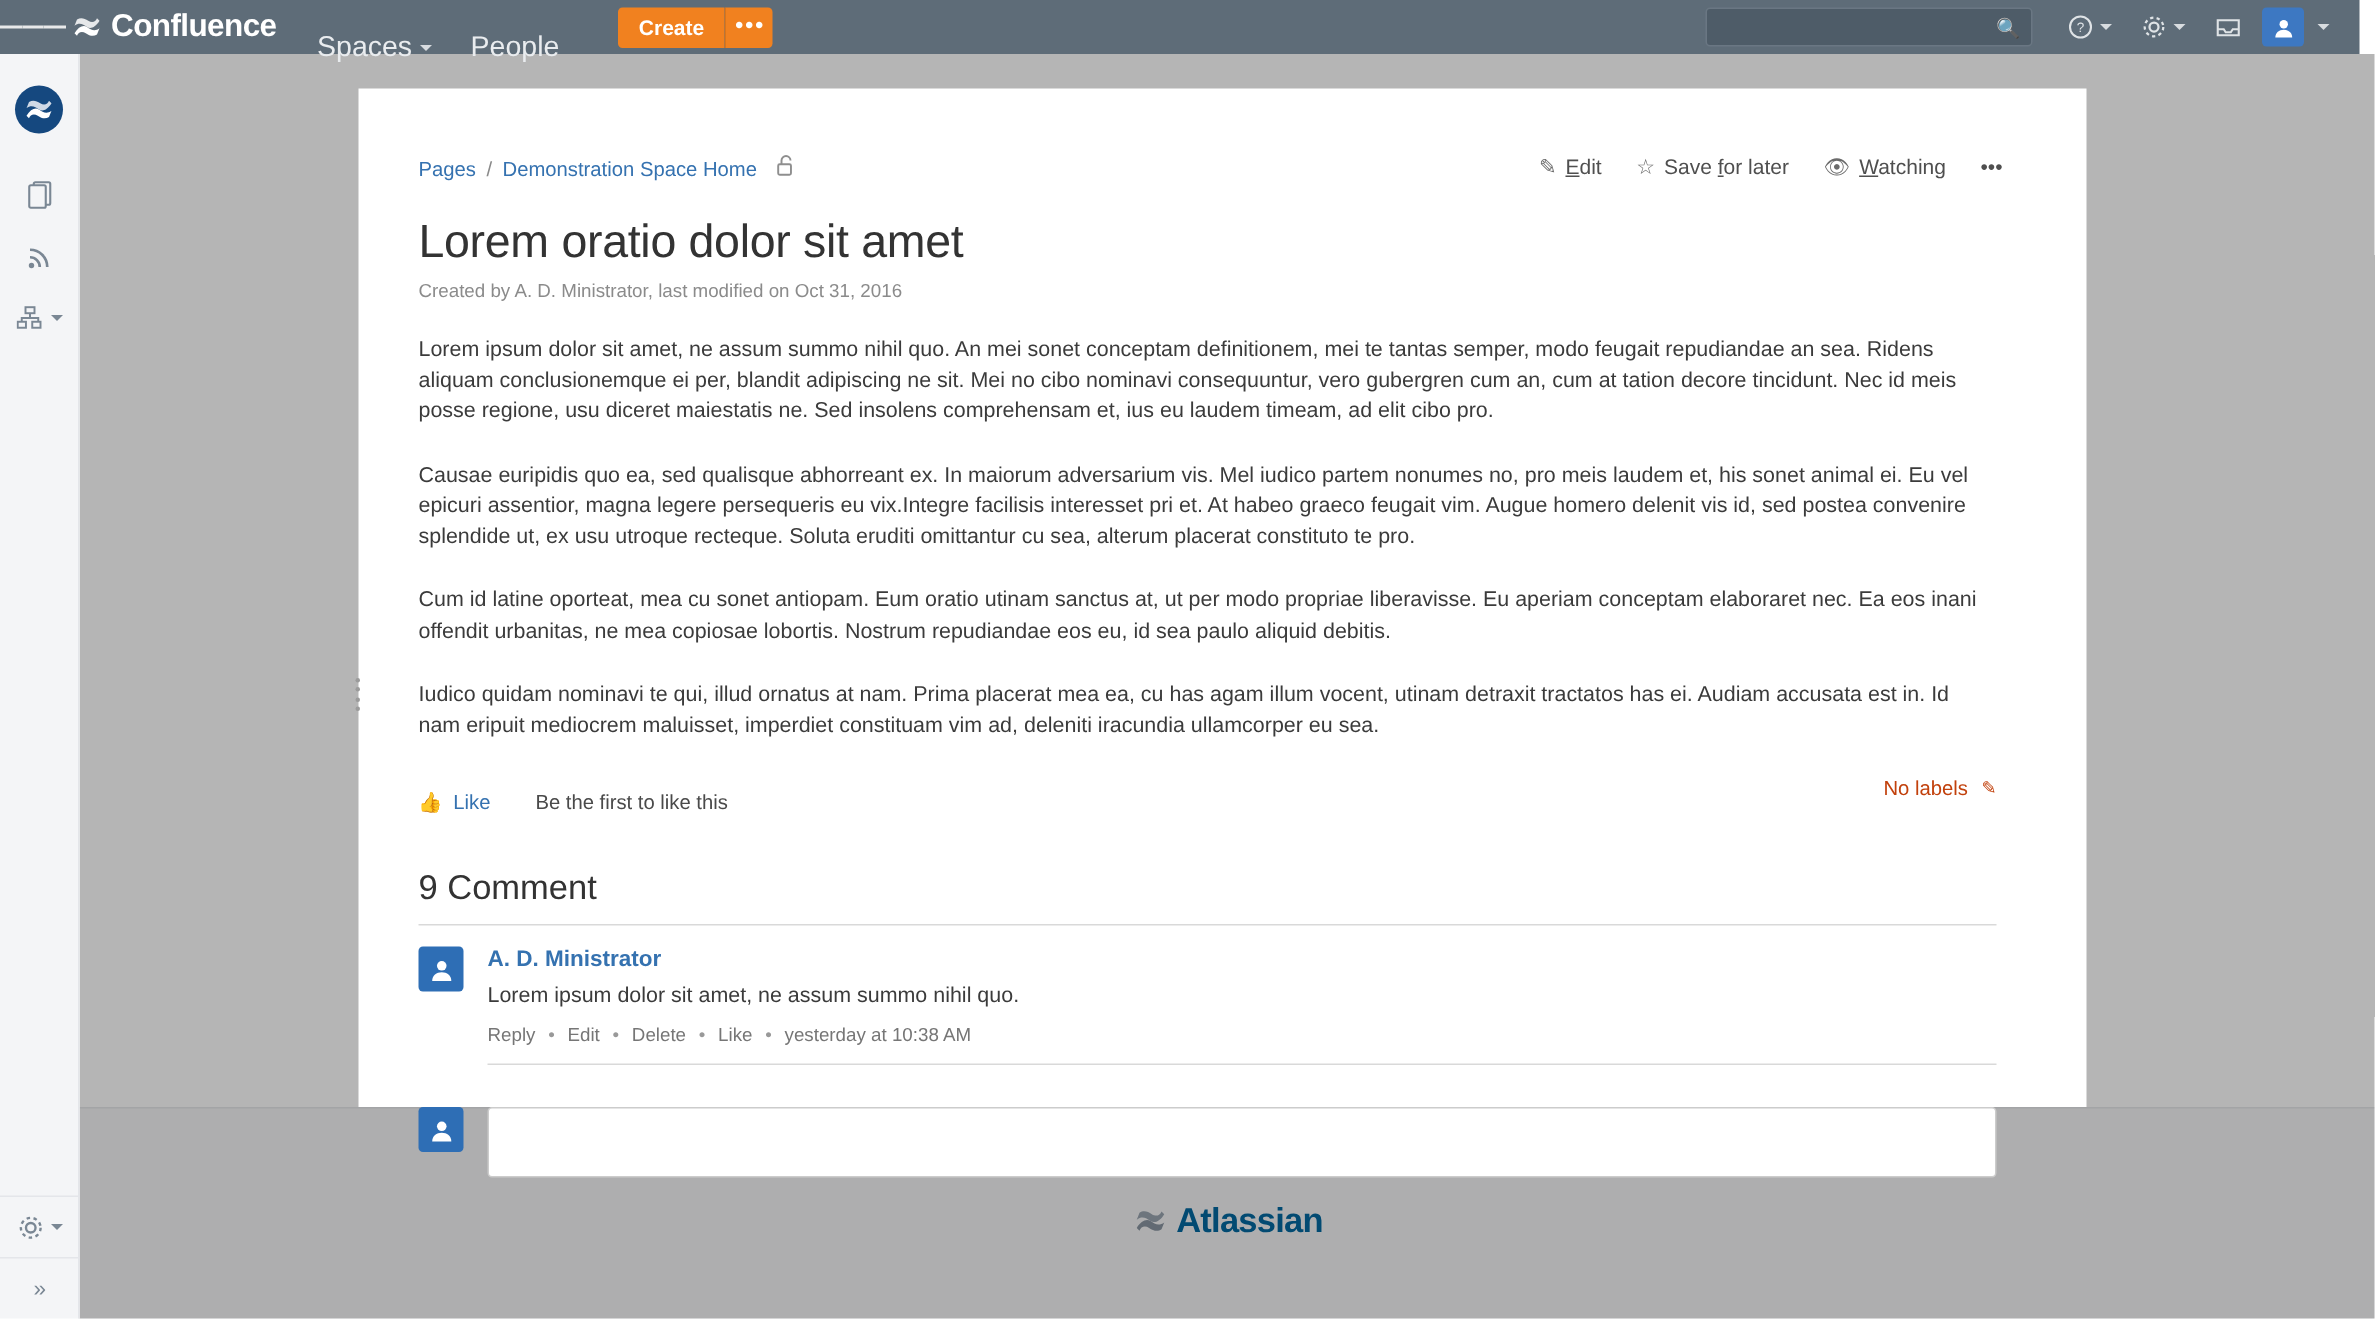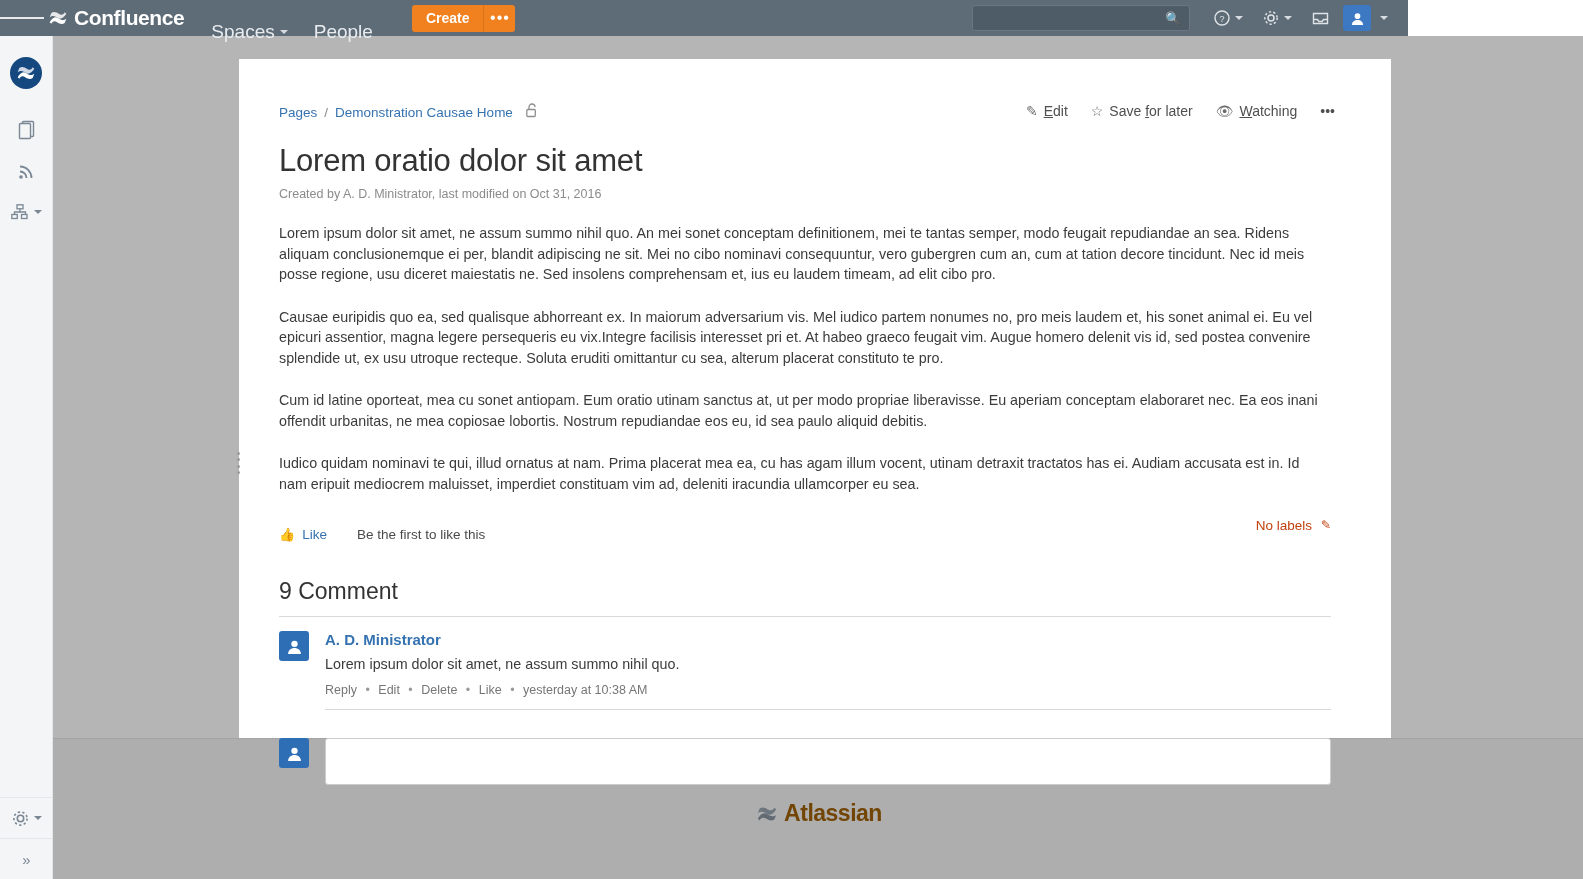--- a/index.html
+++ b/index.html
@@ -5,21 +5,21 @@
   * { box-sizing: border-box; }
   html, body {
     margin: 0; padding: 0;
     width: 1583px; height: 879px;
     overflow: hidden;
     font-family: "Liberation Sans", sans-serif;
     background: #ffffff;
   }
   
   .topnav {
-    position: absolute; top: 0; left: 0; width: 1408px; height: 36px;
+    position: absolute; top: 0; left: 0; width: 1573px; height: 36px;
     background: #5e6c78; display: flex; align-items: center;
     z-index: 40;
   }
   .hamburger {
     width: 44px; height: 36px; display: flex; align-items: center; justify-content: center;
     cursor: pointer;
   }
   .hamburger span { display: block; width: 17px; height: 2px; background: #e8e9ea; margin: 2px 0; }
   .brand { display: flex; align-items: center; padding: 0 14px 0 4px; }
   .brand-logo { width: 20px; height: 20px; margin-right: 6px; }
@@ -142,21 +142,21 @@
     background: #f5f6f7; border-top: 1px solid #e6e8ea; z-index: 10;
     display: flex; flex-direction: column; align-items: center;
   }
   .footer-links {
     margin-top: 22px; font-size: 13.5px; color: #555; display: flex; align-items: center;
   }
   .footer-links a { color: #555; text-decoration: none; cursor: pointer; }
   .footer-links .sep { margin: 0 13px; color: #999; }
   .atl-logo {
     margin-top: 24px; display: flex; align-items: center;
-    font-size: 23px; font-weight: bold; color: #a16207; letter-spacing: -0.5px;
+    font-size: 23px; font-weight: bold; color: #0369a1; letter-spacing: -0.5px;
   }
   .grip {
     position: absolute; left: 237px; top: 452px; width: 5px; height: 22px; z-index: 26;
     display: flex; flex-direction: column; justify-content: space-between;
   }
   .grip i { display: block; width: 3px; height: 3px; background: #9b9b9b; border-radius: 50%; }
 </style>
 </head>
 <body>
 
@@ -273,21 +273,21 @@
     <i></i>
     <i></i>
 </div>
 
 <div class="page-card">
   <div class="card-inner">
 
     <div class="breadcrumb">
       <a>Pages</a>
       <span class="bc-sep">/</span>
-      <a>Demonstration Causae Home</a>
+      <a>Demonstration Space Home</a>
       <span class="lock-icon">
         <svg width="12" height="15" viewBox="0 0 12 15">
             <path d="M3 6.5V4a3 3 0 016 0" fill="none" stroke="#8f8f8f" stroke-width="1.3"></path>
             <rect x="0.8" y="6.5" width="8.5" height="7" rx="1" fill="none" stroke="#8f8f8f" stroke-width="1.3"></rect>
           </svg>
       </span>
     </div>
 
     <div class="page-actions">
       <div class="pa">

